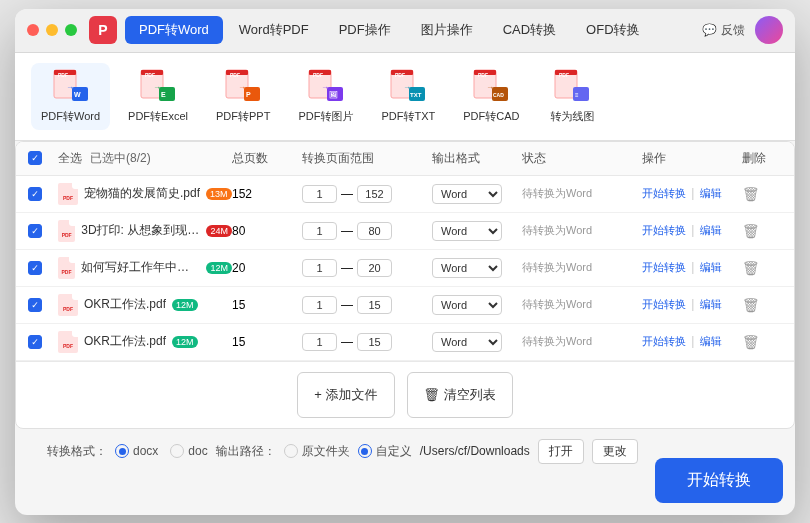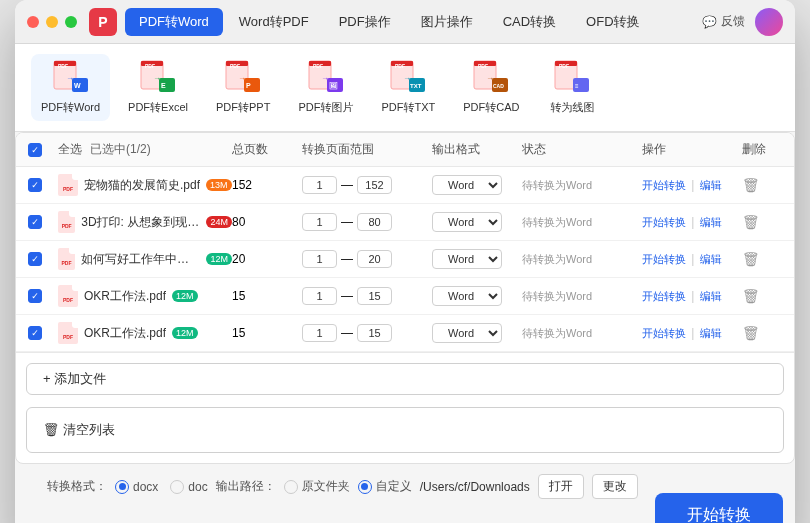--- a/index.html
+++ b/index.html
@@ -198,21 +198,20 @@
       gap: 4px;
     }
     .format-select {
       border: 1px solid #d0d0d0;
       border-radius: 4px;
       padding: 2px 4px;
       font-size: 11px;
       background: white;
       color: #333;
       width: 70px;
-      text-align: center;
     }
     .status-text { color: #999; font-size: 11px; }
     .action-btn {
       color: #2563eb;
       font-size: 11px;
       cursor: pointer;
       white-space: nowrap;
     }
     .action-sep { color: #ccc; margin: 0 2px; }
     .delete-btn {
@@ -233,21 +232,20 @@
       color: white;
       font-size: 9px;
     }
     
     .list-footer {
       display: flex;
       justify-content: center;
       gap: 12px;
       padding: 10px;
       border-top: 1px solid #e8e8e8;
-      flex-direction: column;
     }
     .add-file-btn {
       display: flex; align-items: center; gap: 4px;
       padding: 6px 16px;
       border: 1px solid #d0d0d0;
       border-radius: 6px;
       background: white;
       cursor: pointer;
       font-size: 13px;
       color: #333;
@@ -460,21 +458,21 @@
   </div>
 
   <div class="main">
 
     <div class="list-header">
       <div class="select-all-area" style="grid-column: span 1;">
         <div class="checkbox"></div>
       </div>
       <div style="display:flex;align-items:center;gap:8px;">
         <span class="col">全选</span>
-        <span class="selected-info">已选中(1/2)</span>
+        <span class="selected-info">已选中(8/2)</span>
       </div>
       <div class="col">总页数</div>
       <div class="col">转换页面范围</div>
       <div class="col">输出格式</div>
       <div class="col">状态</div>
       <div class="col">操作</div>
       <div class="col">删除</div>
     </div>
 
     <div class="file-row">

